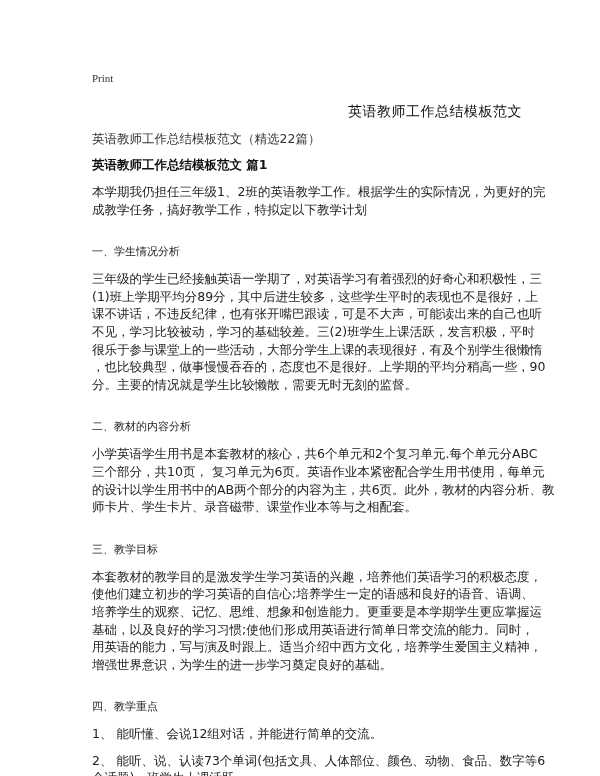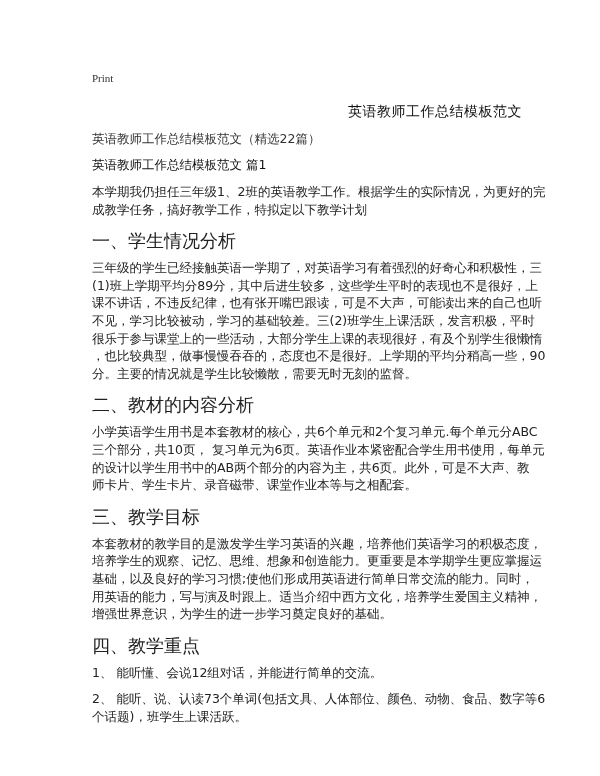--- a/index.html
+++ b/index.html
@@ -2,24 +2,24 @@
 <html><head>
   <meta charset="utf-8">
   <style>
     html, body { margin: 0; padding: 0; background: #ffffff; }
     body { width: 600px; height: 776px; position: relative; overflow: hidden;
            font-family: "DejaVu Sans", sans-serif; color: #1a1a1a; }
     .page { position: absolute; left: 92px; top: 70px; width: 430px; }
     .print { font-family: "Liberation Serif", serif; font-size: 11px; color: #333; height: 16px; line-height: 16px; }
     .title { text-align: right; font-size: 14px; line-height: 24px; margin-top: 13px; color: #111; letter-spacing: 0.5px; }
     .subtitle { font-size: 12.5px; line-height: 18px; margin-top: 7px; color: #333; }
-    .sec-title { font-size: 12.5px; font-weight: normal; line-height: 18px; margin-top: 8px; color: #111; }
+    .sec-title { font-size: 12.5px; font-weight: bold; line-height: 18px; margin-top: 8px; color: #111; }
     .para { font-size: 12.5px; line-height: 17.6px; margin-top: 9px; color: #222; }
     .para .line { display: block; white-space: nowrap; }
-    .heading { font-size: 18px; line-height: 18px; margin-top: 14px; color: #222; }
+    .heading { font-size: 11px; line-height: 18px; margin-top: 25px; color: #222; }
   </style>
 </head>
 <body>
 
 <div class="page">
   <div class="print">Print</div>
   <div class="title">英语教师工作总结模板范文</div>
   <div class="subtitle">英语教师工作总结模板范文（精选22篇）</div>
   <div class="sec-title">英语教师工作总结模板范文 篇1</div>
 
@@ -36,27 +36,28 @@
     <span class="line">不见，学习比较被动，学习的基础较差。三(2)班学生上课活跃，发言积极，平时</span>
     <span class="line">很乐于参与课堂上的一些活动，大部分学生上课的表现很好，有及个别学生很懒惰</span>
     <span class="line">，也比较典型，做事慢慢吞吞的，态度也不是很好。上学期的平均分稍高一些，90</span>
     <span class="line">分。主要的情况就是学生比较懒散，需要无时无刻的监督。</span>
   </div>
 
   <div class="heading">二、教材的内容分析</div>
   <div class="para">
     <span class="line">小学英语学生用书是本套教材的核心，共6个单元和2个复习单元.每个单元分ABC</span>
     <span class="line">三个部分，共10页， 复习单元为6页。英语作业本紧密配合学生用书使用，每单元</span>
-    <span class="line">的设计以学生用书中的AB两个部分的内容为主，共6页。此外，可是不大声、教</span>
+    <span class="line">的设计以学生用书中的AB两个部分的内容为主，共6页。此外，教材的内容分析、教</span>
     <span class="line">师卡片、学生卡片、录音磁带、课堂作业本等与之相配套。</span>
   </div>
 
   <div class="heading">三、教学目标</div>
   <div class="para">
     <span class="line">本套教材的教学目的是激发学生学习英语的兴趣，培养他们英语学习的积极态度，</span>
+    <span class="line">使他们建立初步的学习英语的自信心;培养学生一定的语感和良好的语音、语调、</span>
     <span class="line">培养学生的观察、记忆、思维、想象和创造能力。更重要是本学期学生更应掌握运</span>
     <span class="line">基础，以及良好的学习习惯;使他们形成用英语进行简单日常交流的能力。同时，</span>
     <span class="line">用英语的能力，写与演及时跟上。适当介绍中西方文化，培养学生爱国主义精神，</span>
     <span class="line">增强世界意识，为学生的进一步学习奠定良好的基础。</span>
   </div>
 
   <div class="heading">四、教学重点</div>
   <div class="para">
     <span class="line">1、 能听懂、会说12组对话，并能进行简单的交流。</span>
   </div>

